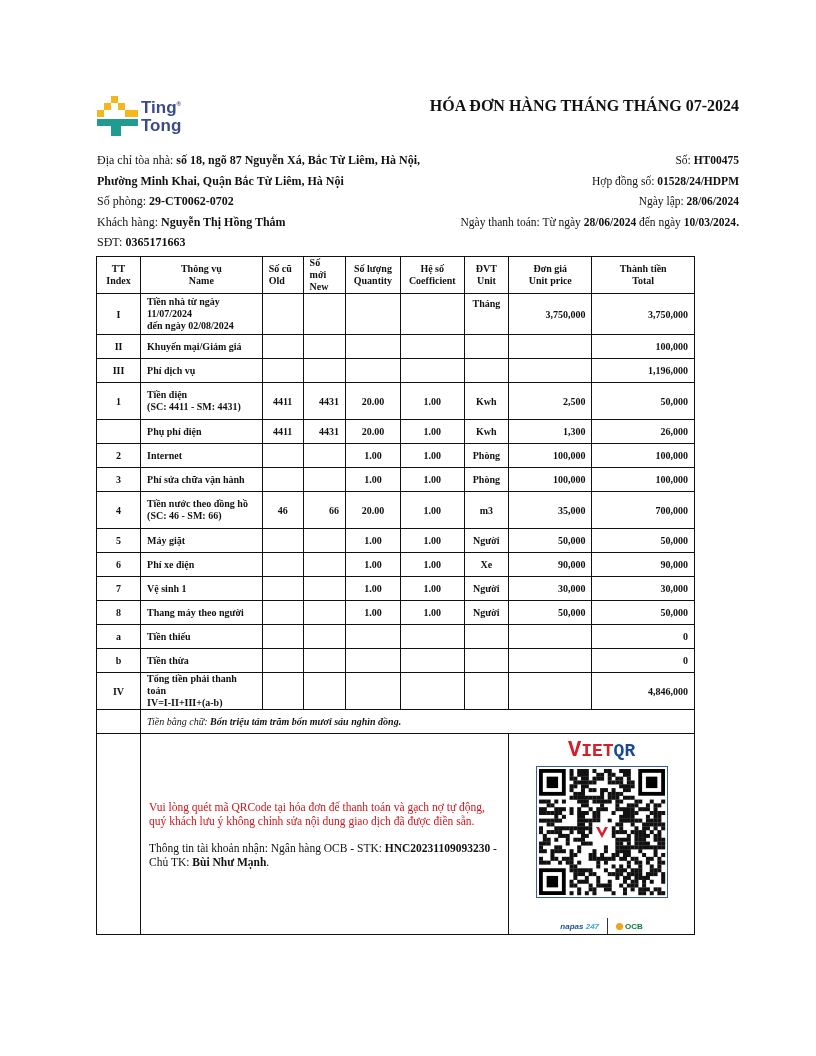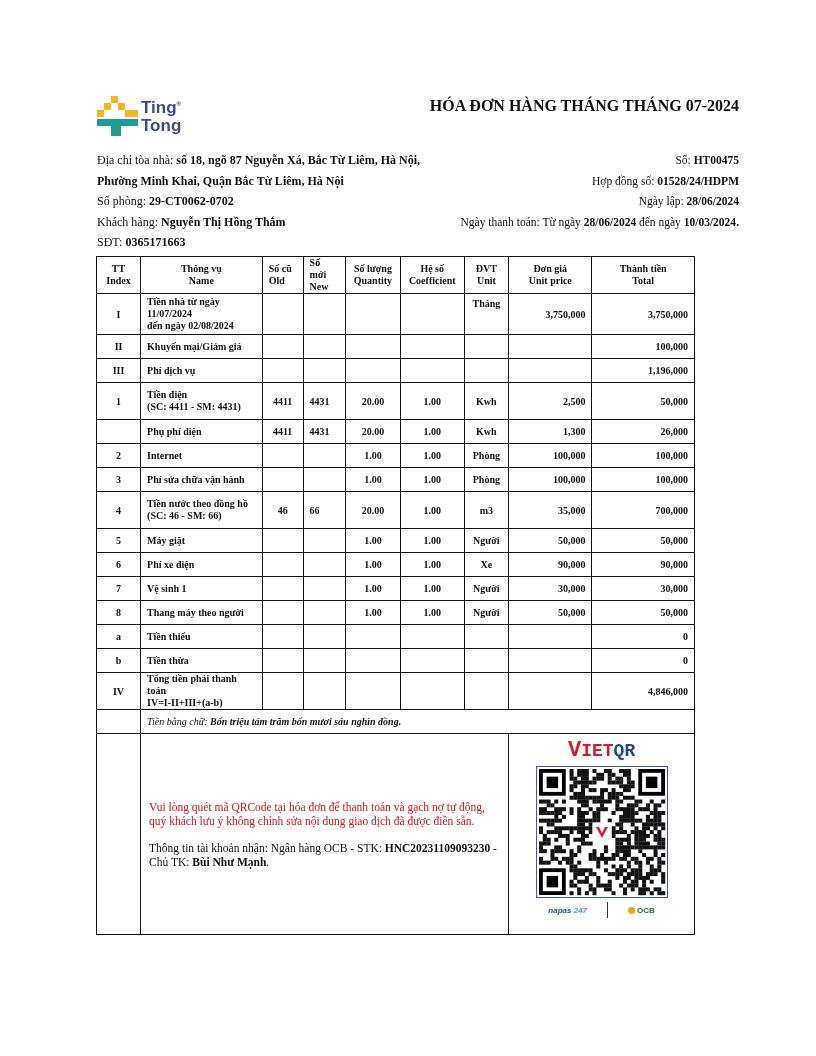--- a/index.html
+++ b/index.html
@@ -17,21 +17,21 @@
   .info-left div, .info-right div { white-space: nowrap; }
   b { font-weight: bold; }
 
   table.inv { position: absolute; left: 96px; top: 256px; width: 599px; border-collapse: collapse; font-size: 10px; }
   table.inv td, table.inv th { border: 1px solid #111; padding: 0 6px; font-weight: bold; }
   table.inv tr { border-bottom: 1px solid #777; }
   table.inv th { font-size: 10px; line-height: 12px; text-align: center; height: 36px; }
   .c-idx { width: 35px; text-align: center; }
   .c-name { width: 146px; text-align: left; line-height: 12px; }
   .c-old { width: 33px; text-align: center; }
-  .c-new { width: 35px; text-align: left; }
+  .c-new { width: 35px; text-align: right; }
   .c-qty { width: 44px; text-align: center; }
   .c-coef { width: 53px; text-align: center; }
   .c-unit { width: 34px; text-align: center; }
   .c-price { width: 82px; text-align: right; }
   .c-total { width: 109px; text-align: right; }
   th.c-name { text-align: center; }
   th.c-price, th.c-total { text-align: center; }
   tr.h24 td { height: 23px; }
   tr.h36 td { height: 36px; }
   .unit-top { vertical-align: top; padding-top: 4px !important; }
@@ -42,21 +42,21 @@
   .pay-cell { vertical-align: middle; font-weight: normal !important; font-size: 11.5px; line-height: 14px; padding: 0 8px !important; }
   .pay-red { color: #d0161b; margin-bottom: 13px; }
   .qr-cell { text-align: center; vertical-align: top; padding: 6px 0 0 0 !important; }
 
   .vietqr { font-family: Liberation Mono, monospace; font-weight: bold; font-size: 18px; letter-spacing: 0px; line-height: 22px; }
   .vietqr .v { color: #d71e28; font-size: 22px; }
   .vietqr .r { color: #1a4b8f; }
   .vietqr .red { color: #d71e28; }
   .qr-box { width: 130px; height: 130px; margin: 4px auto 0 auto; border: 1px solid #3b5b9c; position: relative; background: #fff; }
   .qr-box svg { display: block; }
-  .bank-logos { margin-top: 4px; display: flex; align-items: center; justify-content: center; gap: 20px; font-family: "Liberation Sans", sans-serif; font-size: 8px; font-weight: bold; }
+  .bank-logos { margin-top: 20px; display: flex; align-items: center; justify-content: center; gap: 8px; font-family: "Liberation Sans", sans-serif; font-size: 8px; font-weight: bold; }
   .napas { color: #1d4f9c; font-style: italic; }
   .napas span { color: #3fa4dc; }
   .sep { width: 1px; height: 16px; background: #333; }
   .ocb { color: #0b7d3b; }
   .ocb .dot { display: inline-block; width: 7px; height: 7px; border-radius: 50%; background: #f2a21b; vertical-align: middle; margin-right: 2px; }
 </style>
 </head>
 <body>
 
 <div class="page">

